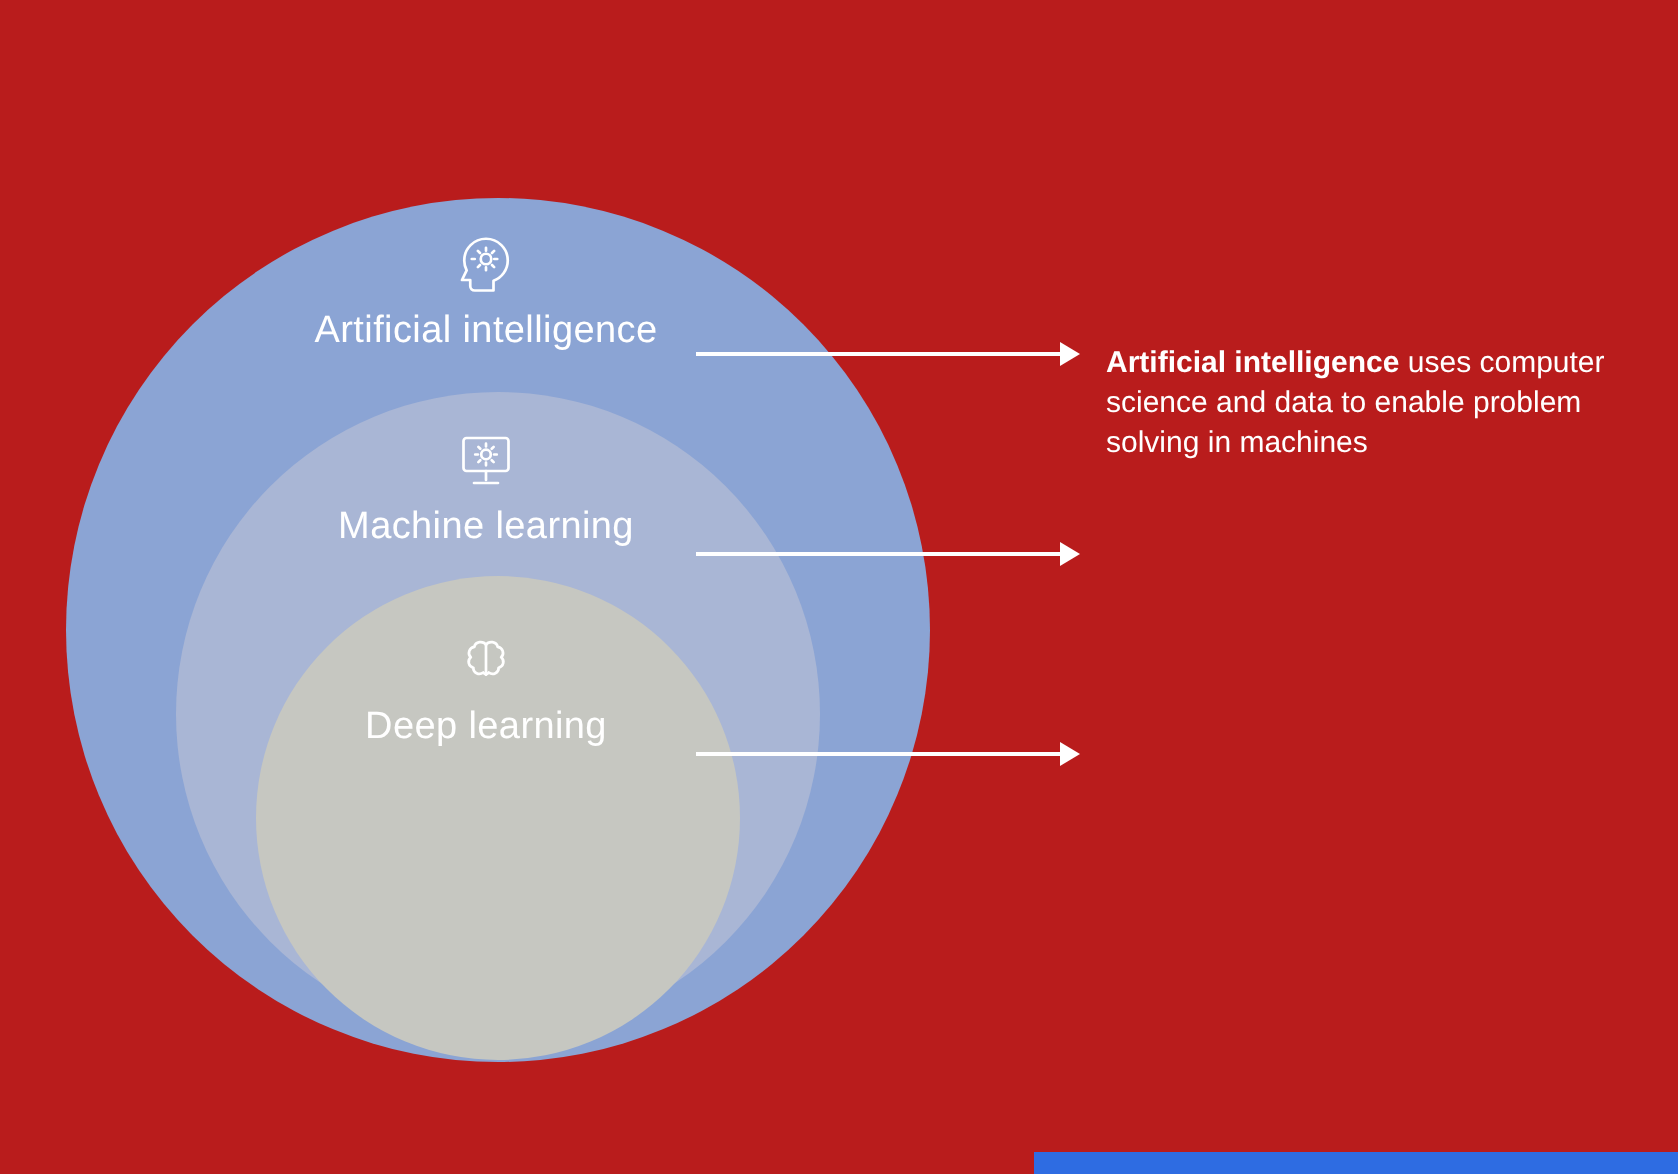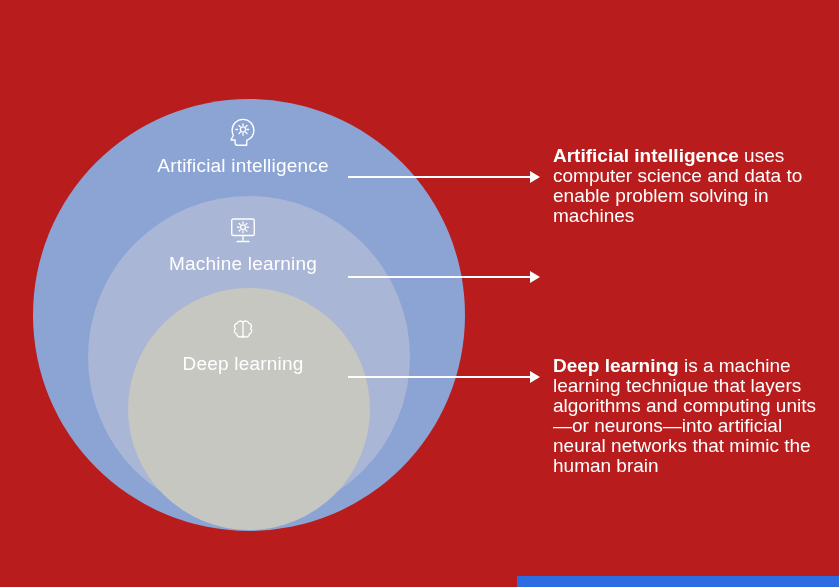--- a/index.html
+++ b/index.html
@@ -44,22 +44,23 @@
     border-top: 6px solid transparent;
     border-bottom: 6px solid transparent;
   }
   .arrow-1 { left: 348px; top: 176px; width: 182px; }
   .arrow-2 { left: 348px; top: 276px; width: 182px; }
   .arrow-3 { left: 348px; top: 376px; width: 182px; }
 
   .desc {
     position: absolute;
     color: #ffffff;
-    font-size: 19px;
+    font-size: 15px;
     line-height: 20px;
+    margin-top: 26px;
   }
   .desc .term { font-weight: 700; }
   .desc-1 { left: 553px; top: 146px; width: 272px; }
   .desc-2 { left: 553px; top: 246px; width: 284px; }
   .desc-3 { left: 553px; top: 356px; width: 278px; }
 
   .bottom-strip {
     position: absolute;
     left: 517px; top: 576px;
     width: 322px; height: 11px;
@@ -105,19 +106,16 @@
 
   <div class="arrow arrow-1"></div>
   <div class="arrow arrow-2"></div>
   <div class="arrow arrow-3"></div>
 
   <div class="desc desc-1">
     <span class="term">Artificial intelligence</span><span> uses computer science and data to enable problem solving in machines</span>
   </div>
 
 
-  <div class="desc desc-3">
-    <span class="term">Deep learning</span><span> is a machine learning technique that layers algorithms and computing units—or neurons—into artificial neural networks that mimic the human brain</span>
-  </div>
 
   <div class="bottom-strip"></div>
 
 </div>
 
 </body></html>

